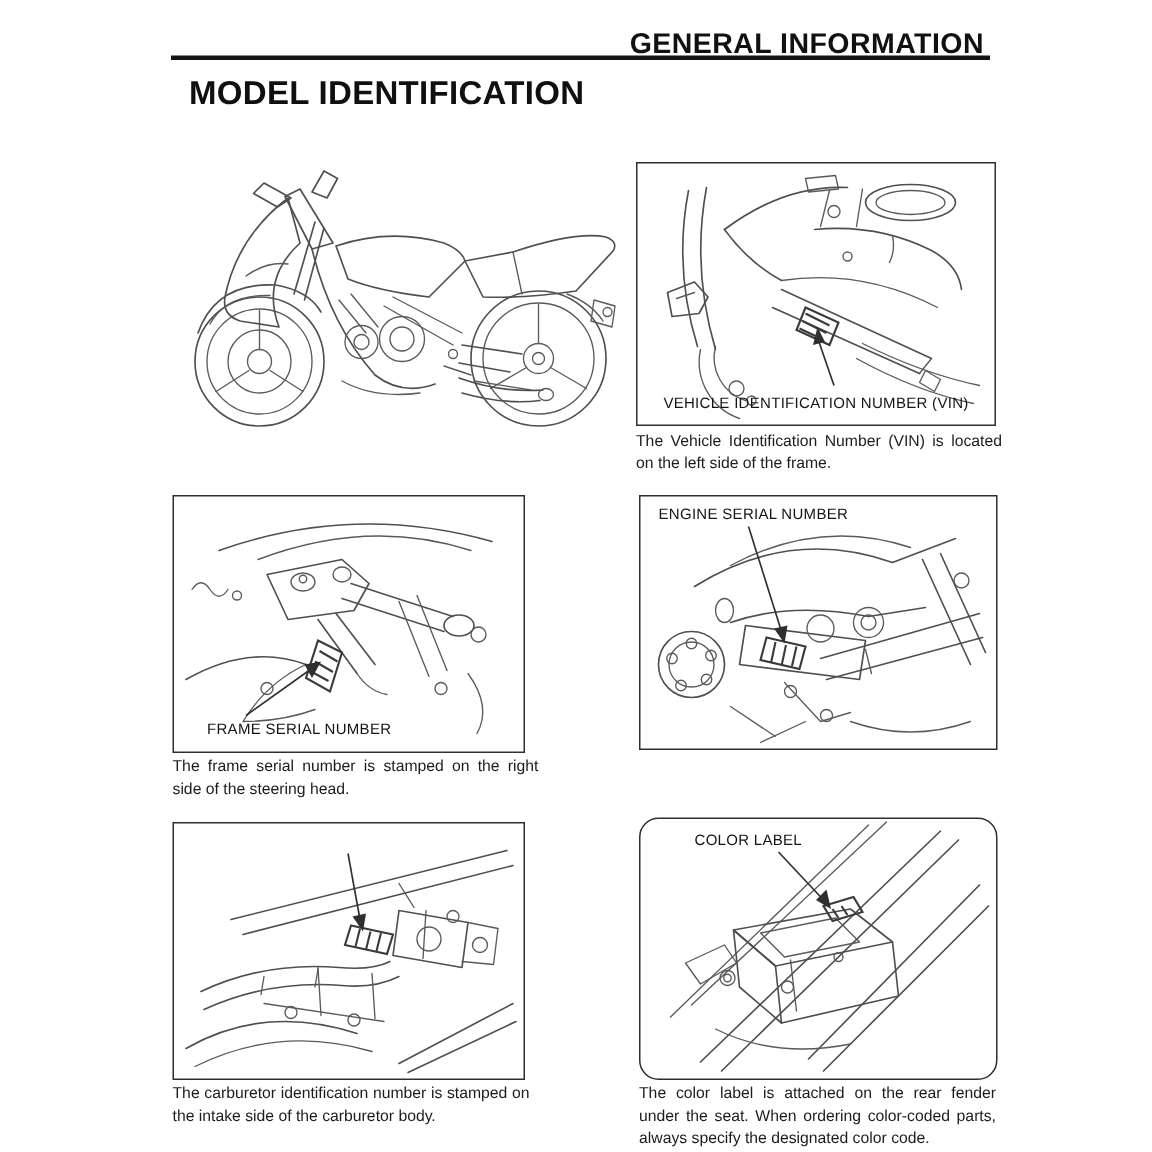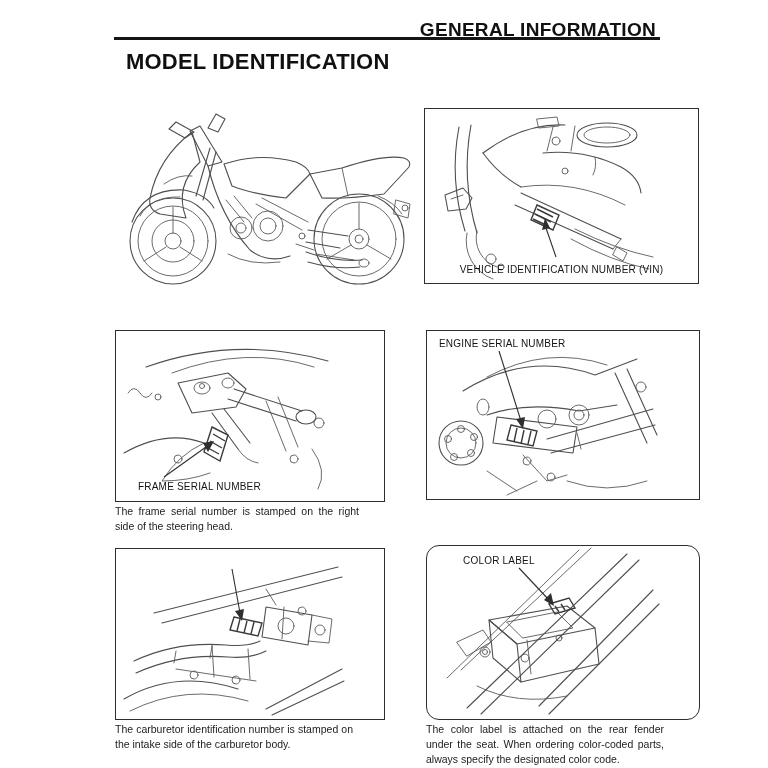--- a/index.html
+++ b/index.html
@@ -10,21 +10,21 @@
   }
   .hdr{
     position:absolute;left:115px;top:19px;width:541px;
     text-align:right;font-size:19px;font-weight:bold;letter-spacing:.3px;color:#111;
   }
   .hdr-rule{position:absolute;left:114px;top:37px;width:546px;height:2.5px;background:#151515;}
   .title{
     position:absolute;left:126px;top:49px;font-size:22px;font-weight:bold;
     letter-spacing:.2px;color:#101010;
   }
-  .panel{position:absolute;border:1.6px solid #2e2e2e;background:#fff;padding-left:35px;}
+  .panel{position:absolute;border:1.6px solid #2e2e2e;background:#fff;}
   .panel svg,.freefig svg{position:absolute;left:0;top:0;}
   .freefig{position:absolute;}
   .fig-label{
     position:absolute;font-size:10px;font-weight:400;color:#141414;
     letter-spacing:.2px;white-space:nowrap;
   }
   .caption{
     position:absolute;font-size:10.5px;line-height:15px;color:#1c1c1c;
     text-align:justify;letter-spacing:0;
   }
@@ -130,20 +130,21 @@
       <path class="art2" d="M192,138 l10,6 l-4,8 l-10,-6 z"></path>
 
       <path class="hatch" d="M112,96 L134,106 L128,121 L106,111 Z"></path>
       <path class="hatch" d="M112,100 l16,8 M110,105 l16,8 M108,110 l15,7"></path>
 
       <path class="lead" d="M131,148 L121,119"></path>
       <polygon class="ah" points="117,121 120,109 125,119"></polygon>
     </svg>
     <div class="fig-label" style="left:0;right:0;bottom:8px;text-align:center;">VEHICLE IDENTIFICATION NUMBER (VIN)</div>
   </div>
+  <div class="caption" style="left:424px;top:287px;width:244px;">The Vehicle Identification Number (VIN) is located on the left side of the frame.</div>
 
   <div class="panel" style="left:115px;top:330px;width:233px;height:170px;">
     <svg width="230" height="167" viewBox="0 0 230 167">
 
       <path class="art" d="M30,36 Q120,4 212,30"></path>
       <path class="art2" d="M56,42 Q130,14 198,36"></path>
 
       <path class="art2" d="M12,62 q6,-9 12,0 t12,0"></path>
       <circle class="art2" cx="42" cy="66" r="3"></circle>
 

